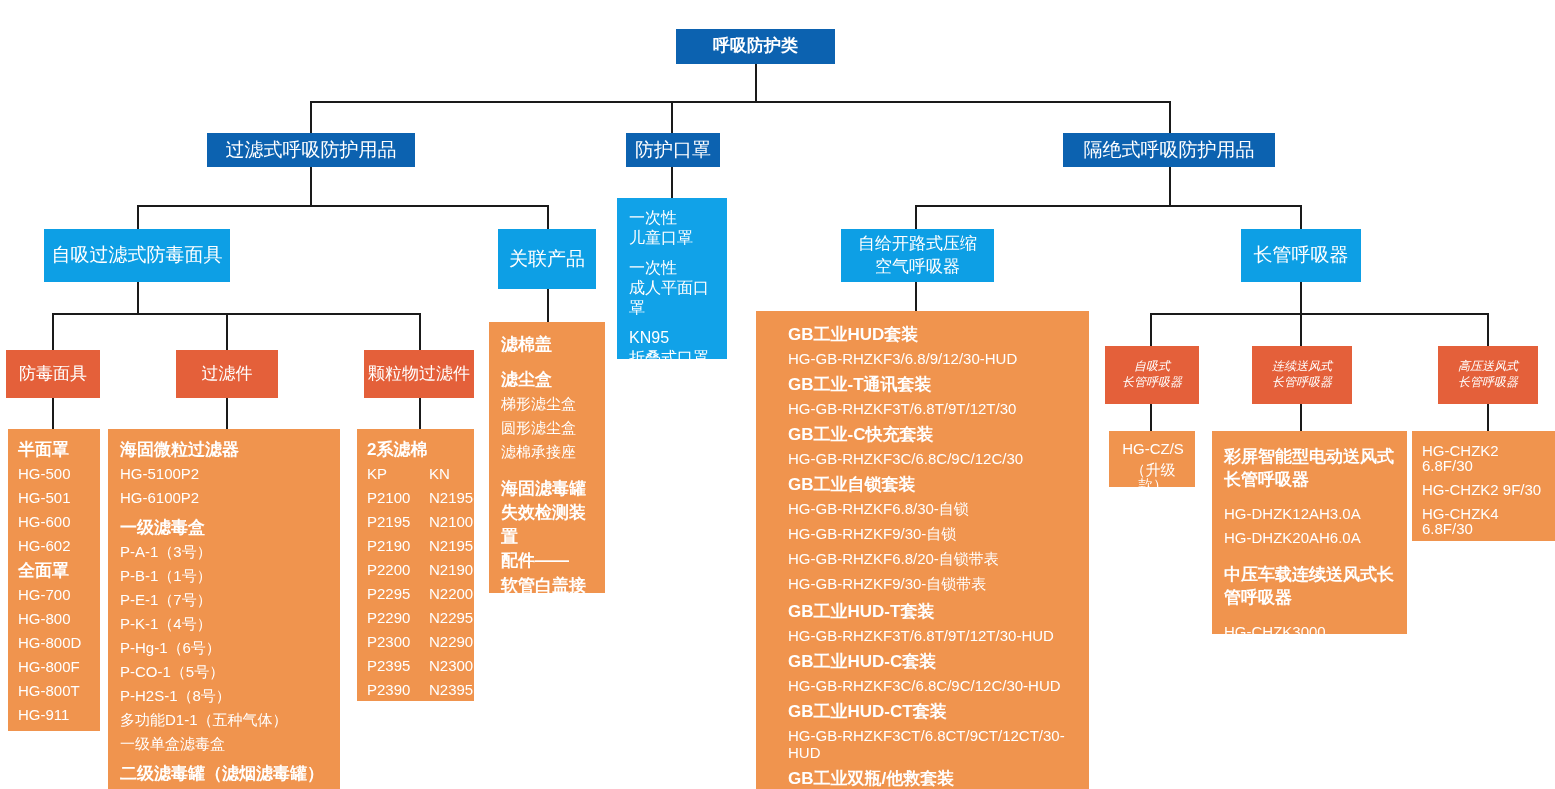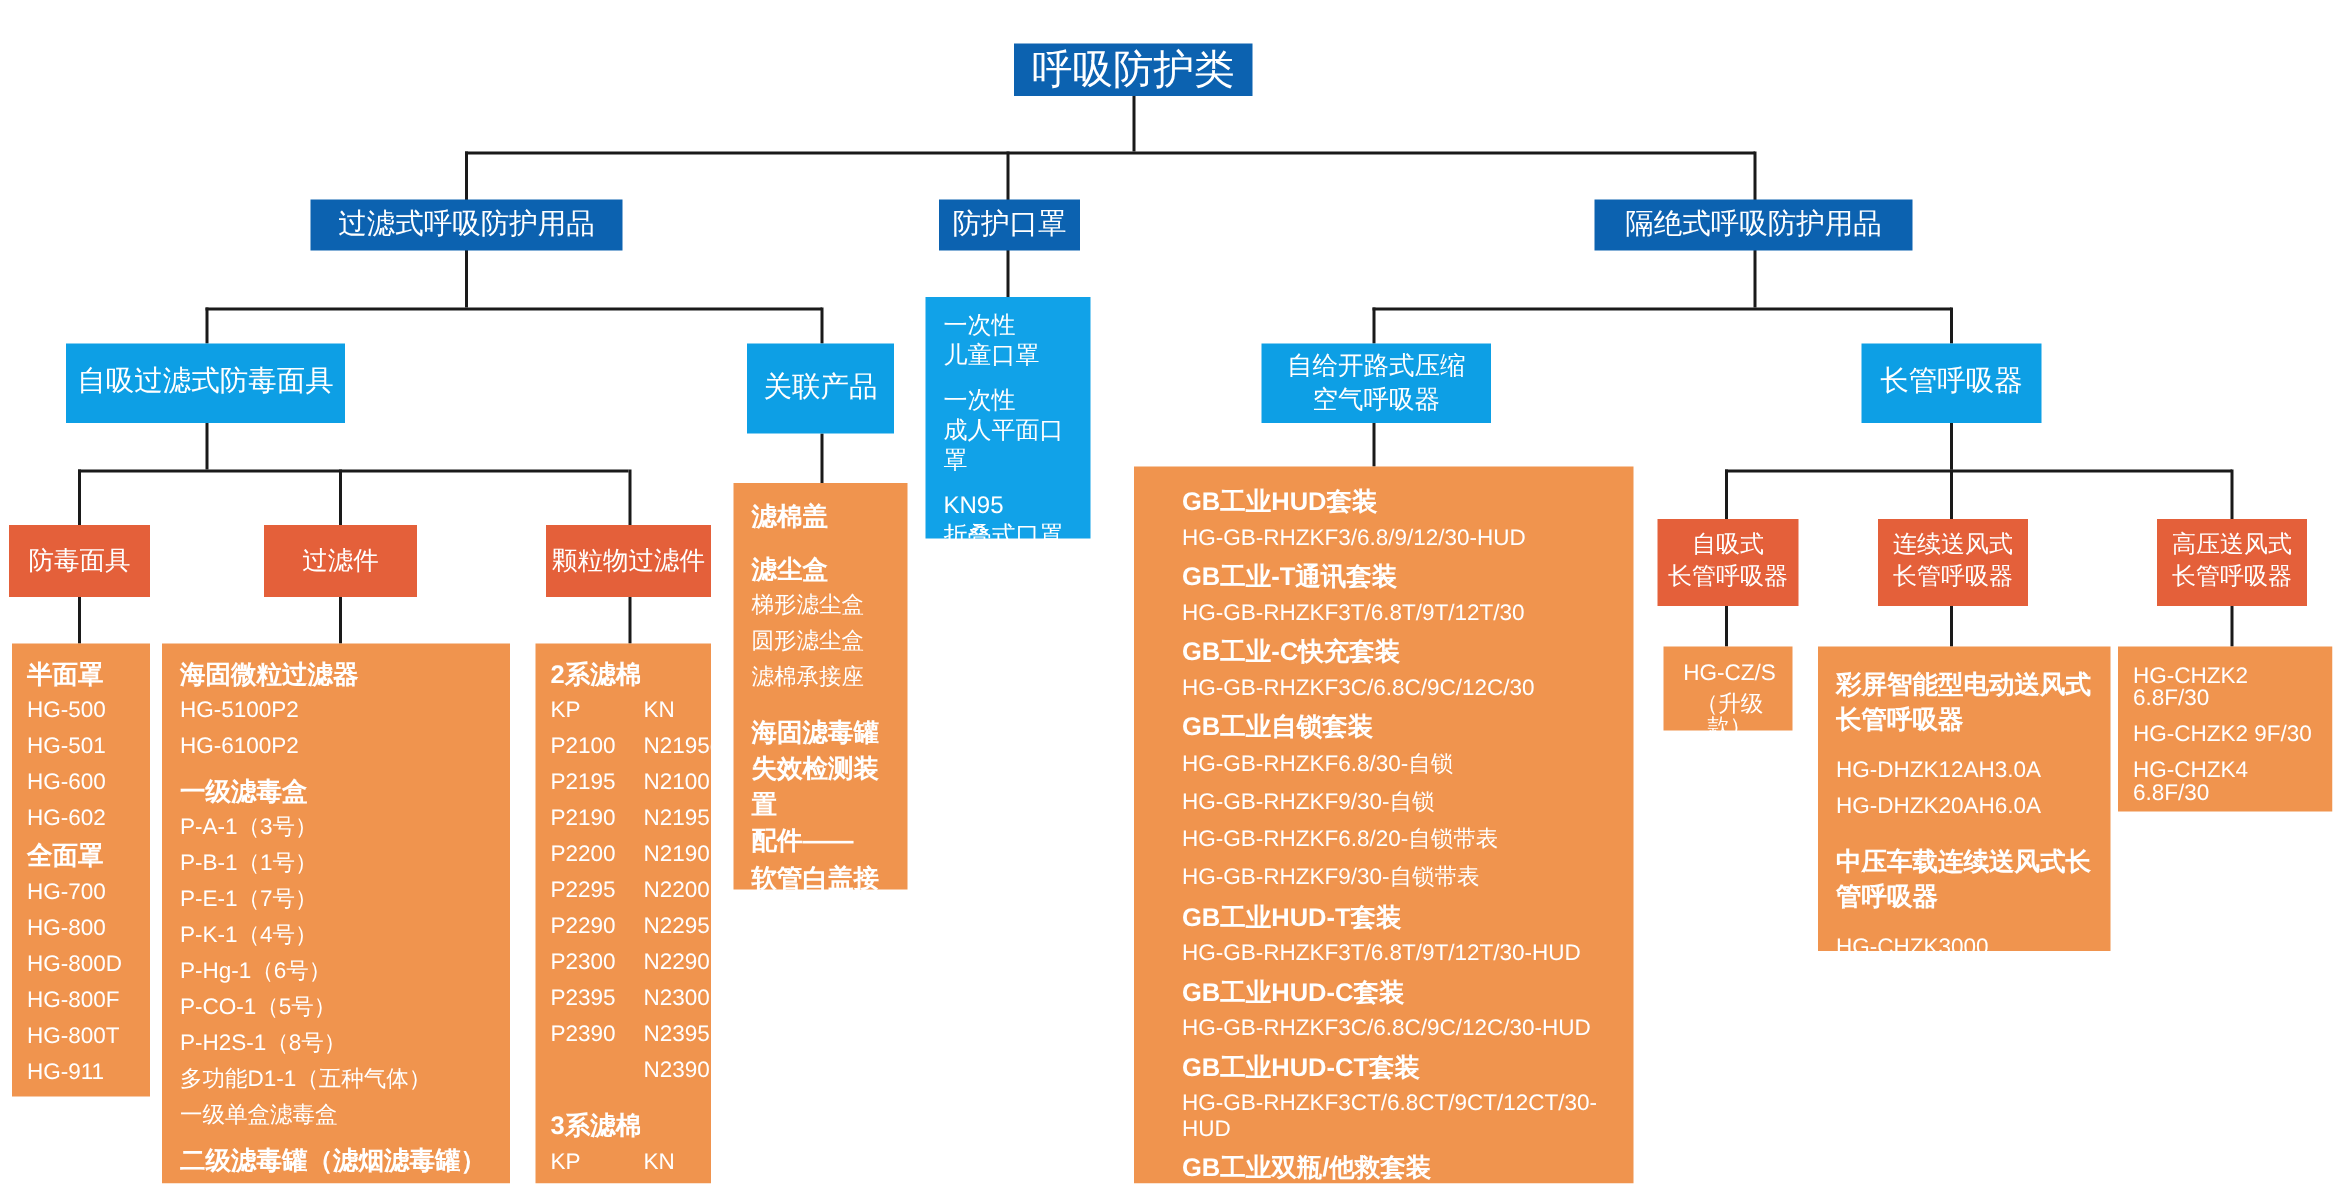--- a/index.html
+++ b/index.html
@@ -18,25 +18,25 @@
   
   .node{
     position:absolute;color:#ffffff;display:flex;
     align-items:center;justify-content:center;
     text-align:center;line-height:1.3;box-sizing:border-box;
   }
   .node.blue-dark{background:#0C62B0;}
   .node.blue-mid {background:#0D9FE5;}
   .node.orange   {background:#E4603A;}
 
-  .t-root{font-size:27px;font-weight:400;}
+  .t-root{font-size:17px;font-weight:700;}
   .t-l1  {font-size:19px;font-weight:400;}
   .t-l2  {font-size:19px;font-weight:400;}
   .t-l3  {font-size:17px;font-weight:400;}
-  .t-sm  {font-size:16px;font-weight:400;}
+  .t-sm  {font-size:12px;font-weight:400;font-style:italic;}
 
   
   .panel{
     position:absolute;background:#F0944E;color:#ffffff;
     box-sizing:border-box;padding:12px 12px 10px 14px;
     line-height:1.0;
   }
   .panel .hd{font-size:17px;font-weight:bold;margin:8px 0 8px 0;}
   .panel .hd:first-child{margin-top:0;}
   .panel .it{font-size:15px;font-weight:400;margin:0 0 9px 0;}
@@ -197,21 +197,21 @@
     <div class="it">P-E-1（7号）</div>
     <div class="it">P-K-1（4号）</div>
     <div class="it">P-Hg-1（6号）</div>
     <div class="it">P-CO-1（5号）</div>
     <div class="it">P-H2S-1（8号）</div>
     <div class="it">多功能D1-1（五种气体）</div>
     <div class="it">一级单盒滤毒盒</div>
     <div class="hd" style="margin:14px 0 0 0;">二级滤毒罐（滤烟滤毒罐）</div>
   </div>
 
-  <div class="panel" style="left:357px;top:429px;width:117px;height:360px;padding:12px 6px 10px 10px;">
+  <div class="panel" style="left:357px;top:429px;width:117px;height:272px;padding:12px 6px 10px 10px;">
     <div class="hd">2系滤棉</div>
     <div class="cols">
       <div class="c a">
         <div class="it">KP</div>
         <div class="it">P2100</div>
         <div class="it">P2195</div>
         <div class="it">P2190</div>
         <div class="it">P2200</div>
         <div class="it">P2295</div>
         <div class="it">P2290</div>

